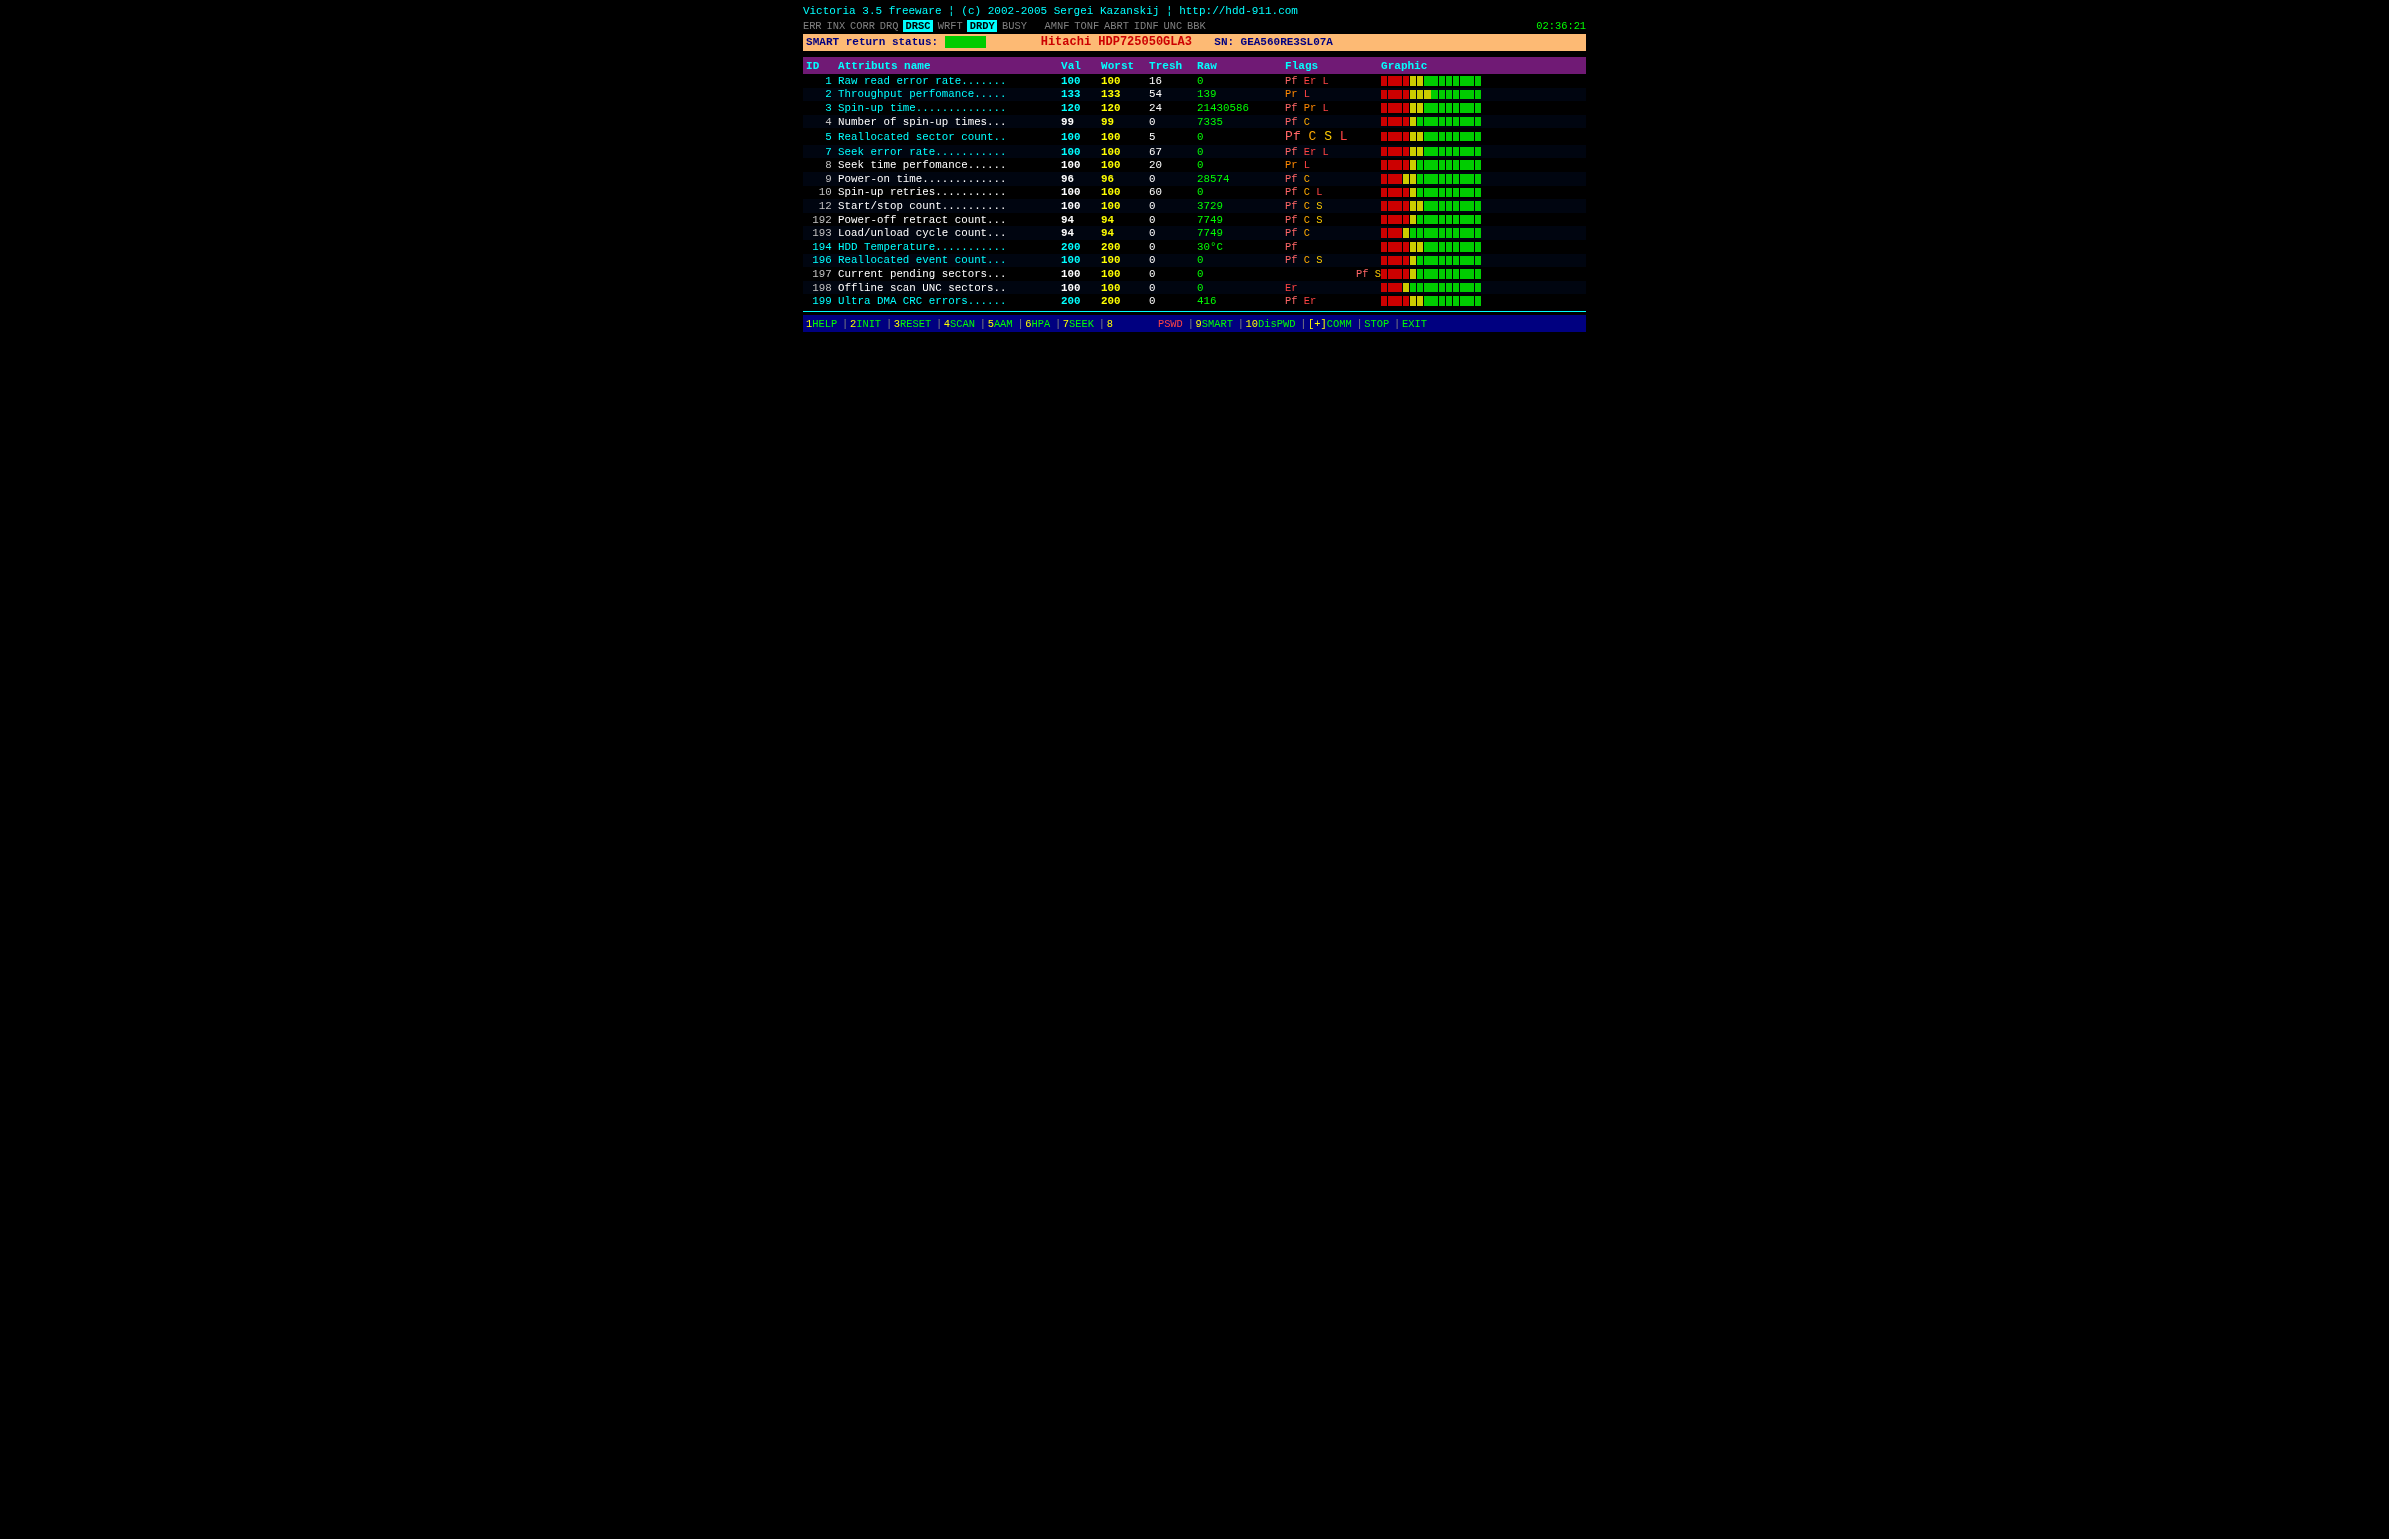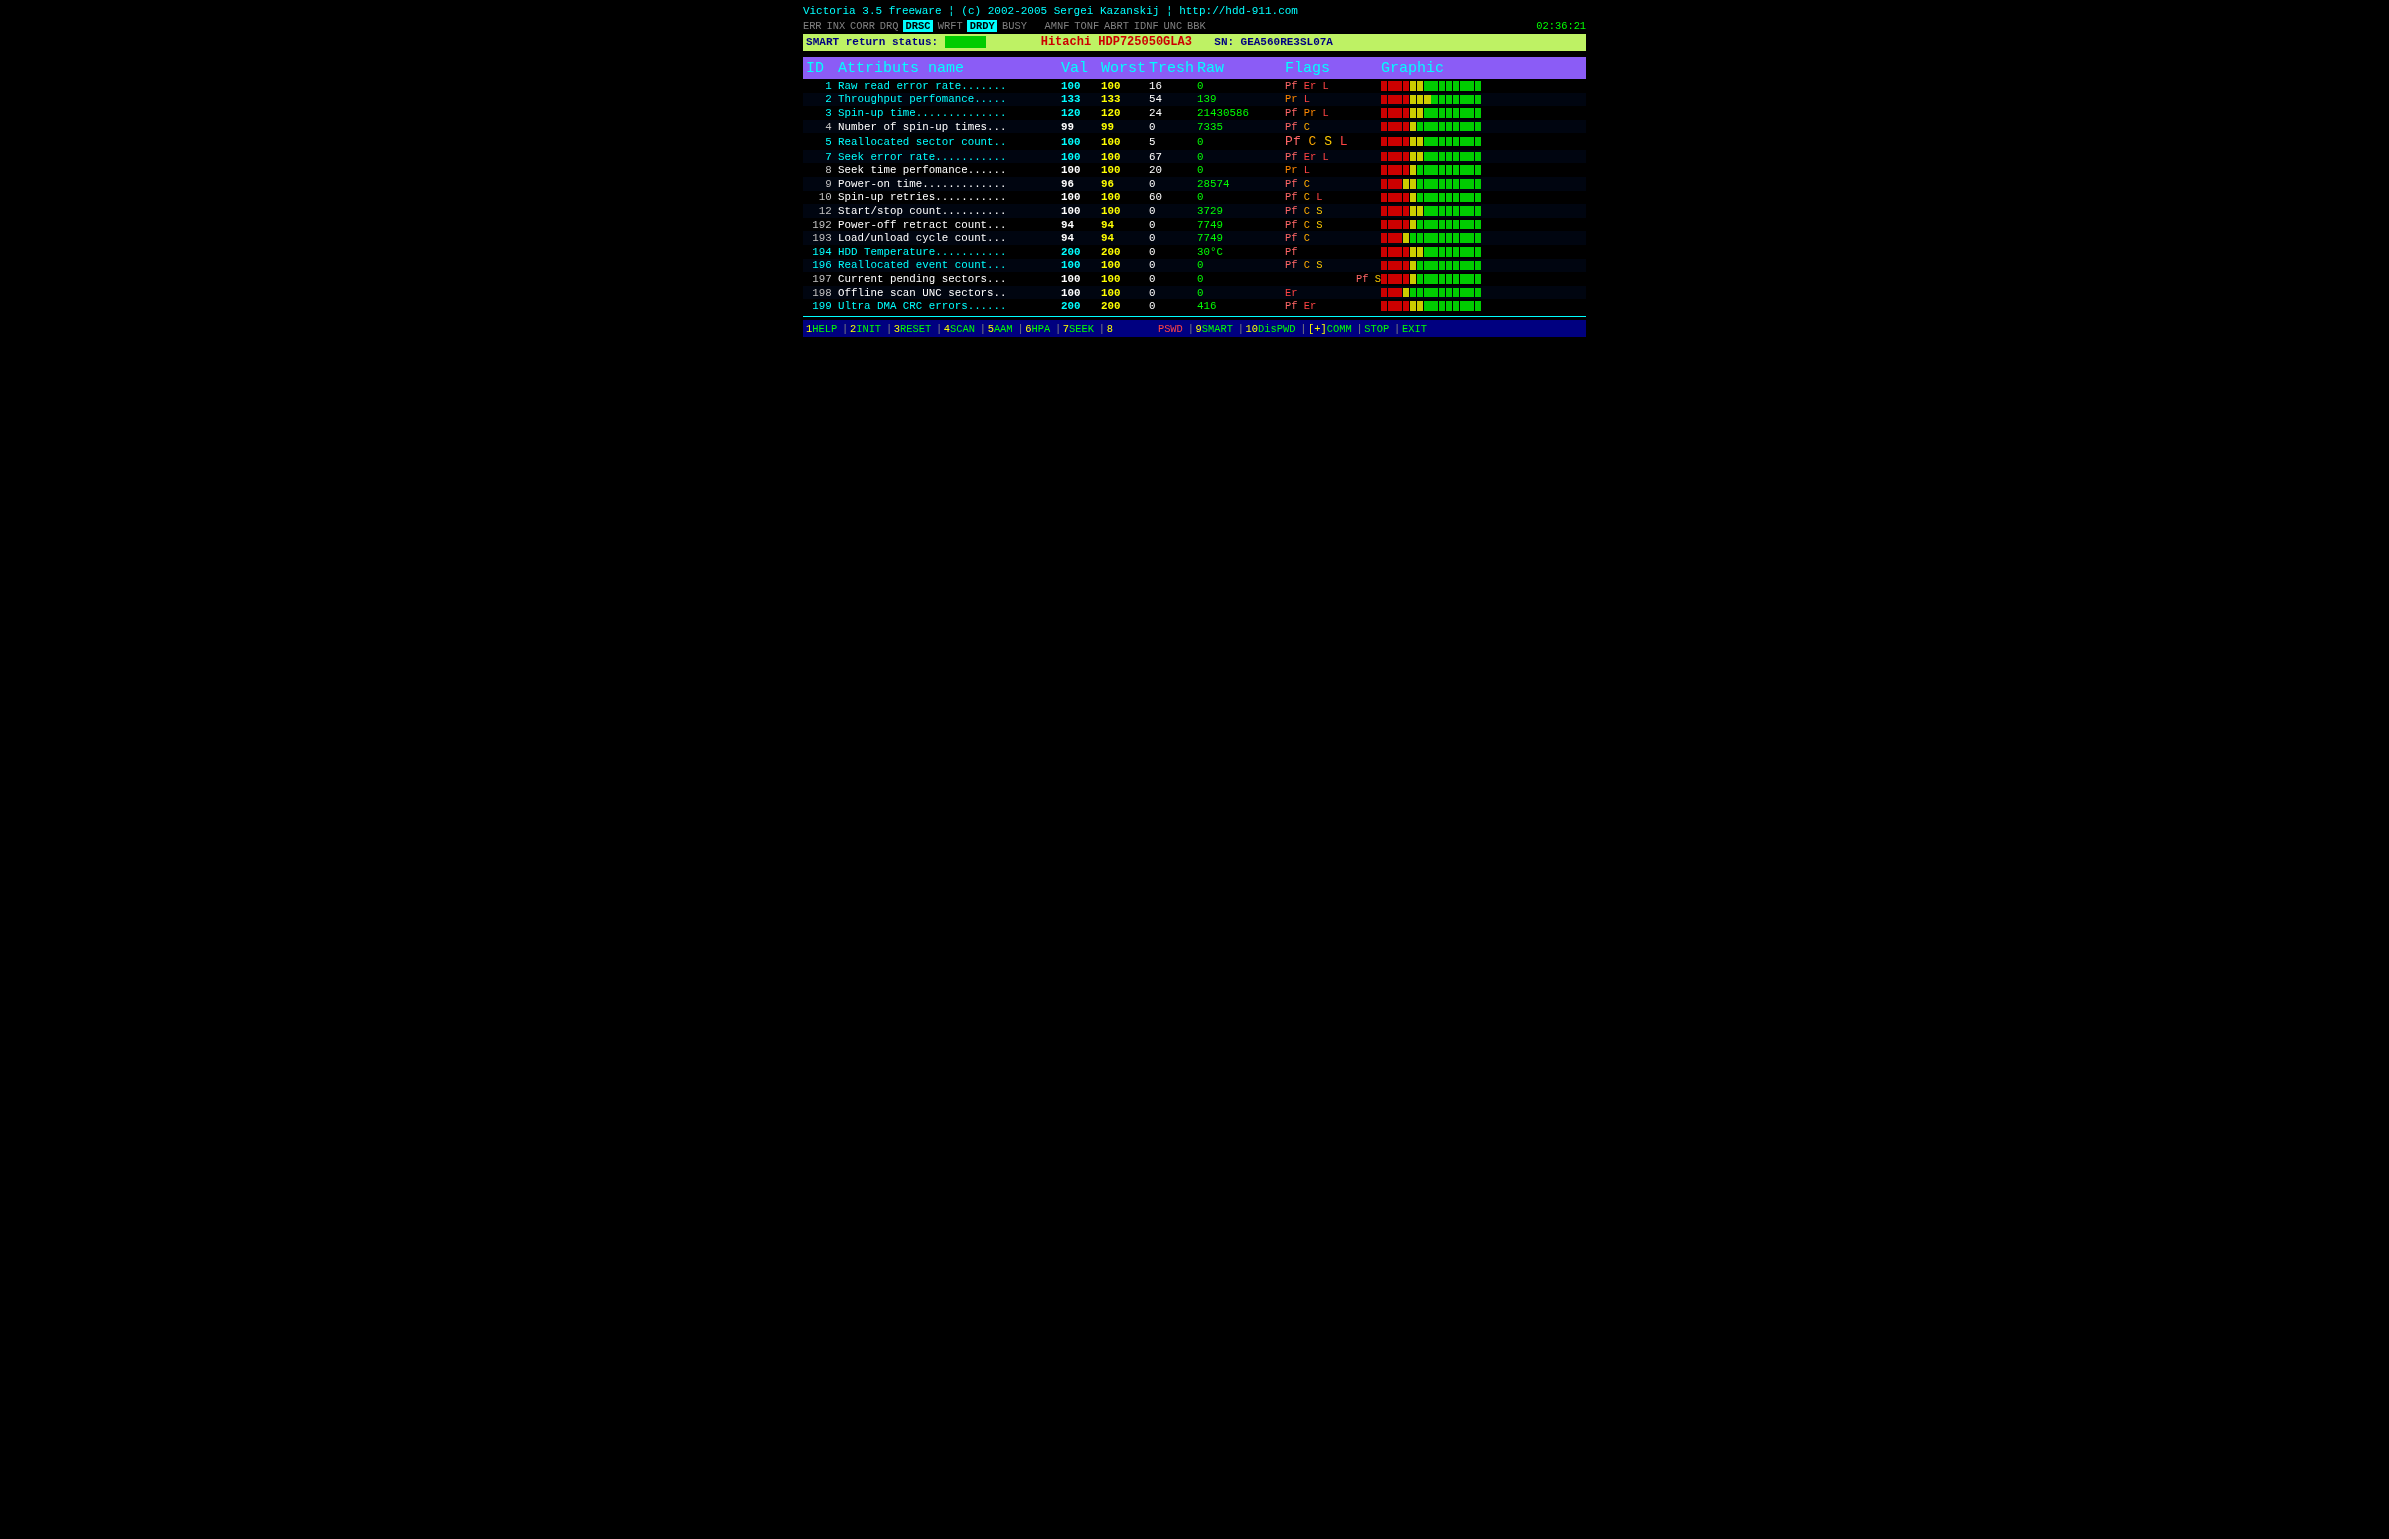--- a/index.html
+++ b/index.html
@@ -32,27 +32,27 @@
     }
     .flag-inactive { color: #808080; }
     .flag-active-cyan { background: #00ffff; color: #000; padding: 0 2.4px; font-weight: bold; }
     .time-display { color: #00ff00; margin-left: auto; }
 
     
     .table-area {
       margin-top: 6.4px;
     }
     .table-header {
-      background: #8b5cf6;
+      background: #701a75;
       color: #00ffff;
       display: grid;
       grid-template-columns: 32px 223px 40px 48px 48px 88px 96px 1fr;
       padding: 2.4px 3.2px;
-      font-weight: normal;
-      font-size: 15px;
+      font-weight: bold;
+      font-size: 11px;
     }
     .table-row {
       display: grid;
       grid-template-columns: 32px 223px 40px 48px 48px 88px 96px 1fr;
       padding: 0.8px 3.2px;
       font-size: 10.8px;
       align-items: center;
     }
     .table-row:nth-child(odd) { background: #000; }
     .table-row:nth-child(even) { background: #000510; }
@@ -134,21 +134,21 @@
     <span class="flag-inactive">BUSY</span>
     <span style="margin-left:12.7px;" class="flag-inactive">AMNF</span>
     <span class="flag-inactive">TONF</span>
     <span class="flag-inactive">ABRT</span>
     <span class="flag-inactive">IDNF</span>
     <span class="flag-inactive">UNC</span>
     <span class="flag-inactive">BBK</span>
     <span class="time-display">02:36:21</span>
   </div>
 
-  <div style="background:#bef264; color:#000; display:flex; align-items:center; gap:6.4px; padding:1.6px 3.2px; font-size:11px;">
+  <div style="background:#fdba74; color:#000; display:flex; align-items:center; gap:6.4px; padding:1.6px 3.2px; font-size:11px;">
     <span style="color:#000080; font-weight:bold;">SMART return status:</span>
     <span style="background:#00cc00; color:#000; padding:0 11px; font-weight:bold;">&nbsp;&nbsp;&nbsp;</span>
     <span style="color:#cc0000; font-weight:bold; font-size:12px; margin-left:48px;">Hitachi HDP725050GLA3</span>
     <span style="color:#000080; font-weight:bold; margin-left:16px;">SN:</span>
     <span style="color:#000080; font-weight:bold;">GEA560RE3SL07A</span>
   </div>
 
   <div class="table-area">
 
     <div class="table-header">

